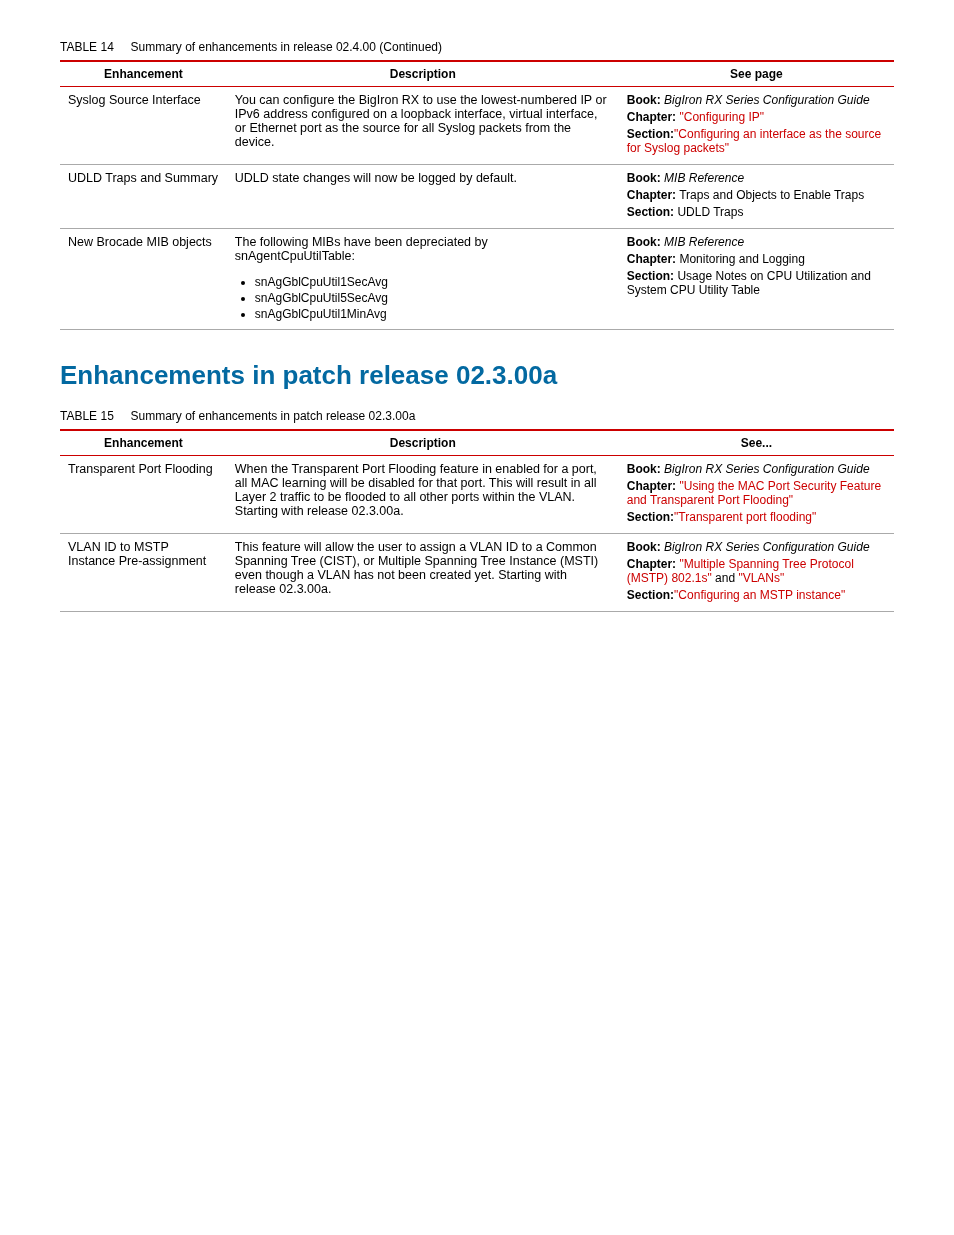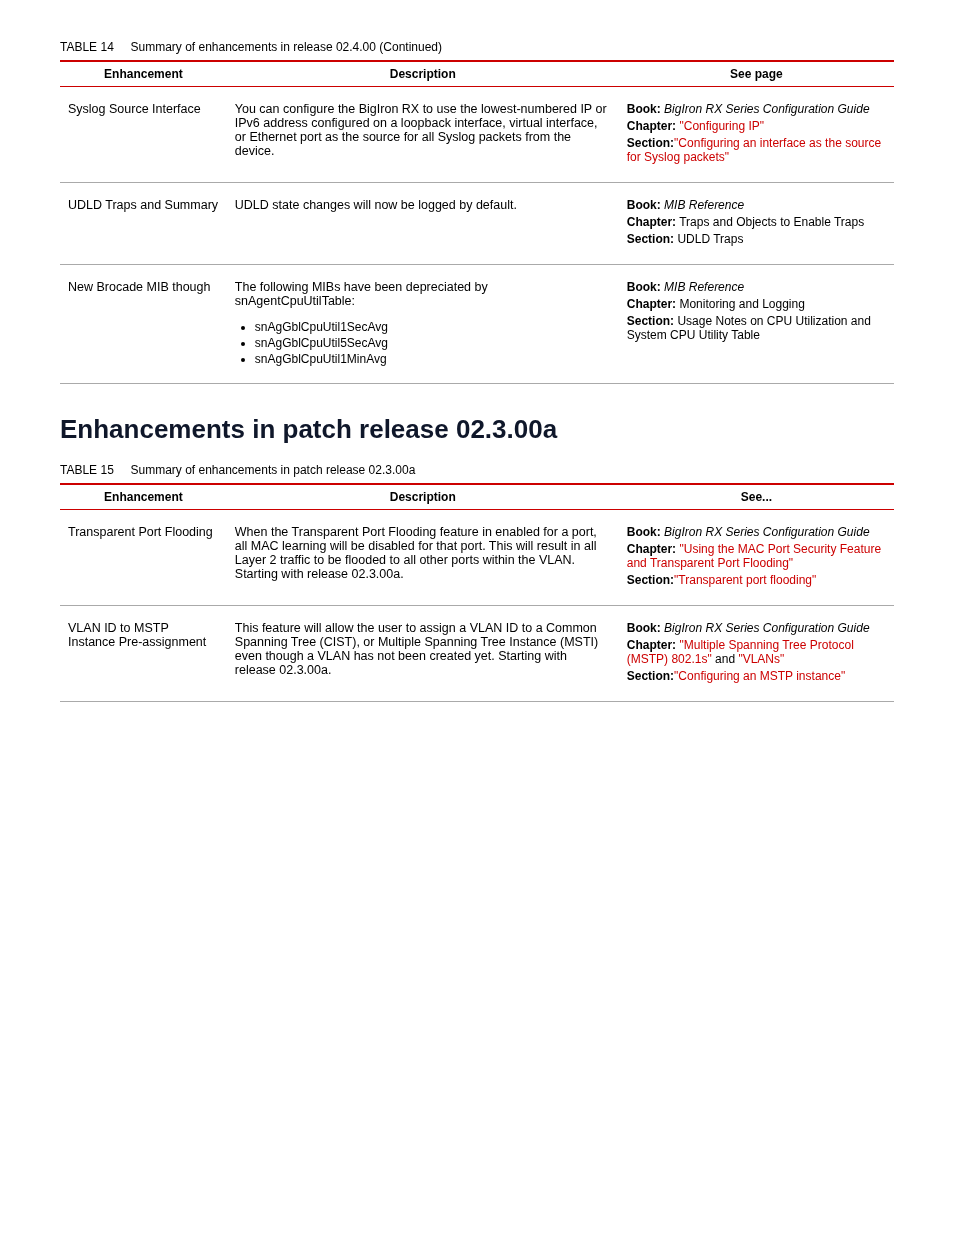--- a/index.html
+++ b/index.html
@@ -39,33 +39,33 @@
       font-weight: bold;
       font-size: 12px;
     }
 
     table tbody tr {
       border-bottom: 1px solid #aaa;
       vertical-align: top;
     }
 
     table tbody td {
-      padding: 15px 8px;
+      padding: 6px 8px;
       vertical-align: top;
     }
 
     .col-enhancement { width: 20%; }
     .col-description { width: 47%; }
     .col-seepage { width: 33%; }
 
     .section-heading {
       font-size: 26px;
       font-weight: bold;
       margin: 30px 0 18px 0;
-      color: #0f172a;
+      color: #0369a1;
     }
 
     .link-text {
       color: #cc0000;
       text-decoration: none;
     }
 
     .bold { font-weight: bold; }
     .italic { font-style: italic; }
 
@@ -117,21 +117,21 @@
       <td>UDLD Traps and Summary</td>
       <td>UDLD state changes will now be logged by default.</td>
       <td>
         <div class="seepage-line"><span class="bold">Book:</span> <span class="italic">MIB Reference</span></div>
         <div class="seepage-line"><span class="bold">Chapter:</span> Traps and Objects to Enable Traps</div>
         <div class="seepage-line"><span class="bold">Section:</span> UDLD Traps</div>
       </td>
     </tr>
 
     <tr>
-      <td>New Brocade MIB though</td>
+      <td>New Brocade MIB objects</td>
       <td>
         The following MIBs have been depreciated by snAgentCpuUtilTable:
         <ul class="bullet-list">
           <li>snAgGblCpuUtil1SecAvg</li>
           <li>snAgGblCpuUtil5SecAvg</li>
           <li>snAgGblCpuUtil1MinAvg</li>
         </ul>
       </td>
       <td>
         <div class="seepage-line"><span class="bold">Book:</span> <span class="italic">MIB Reference</span></div>

